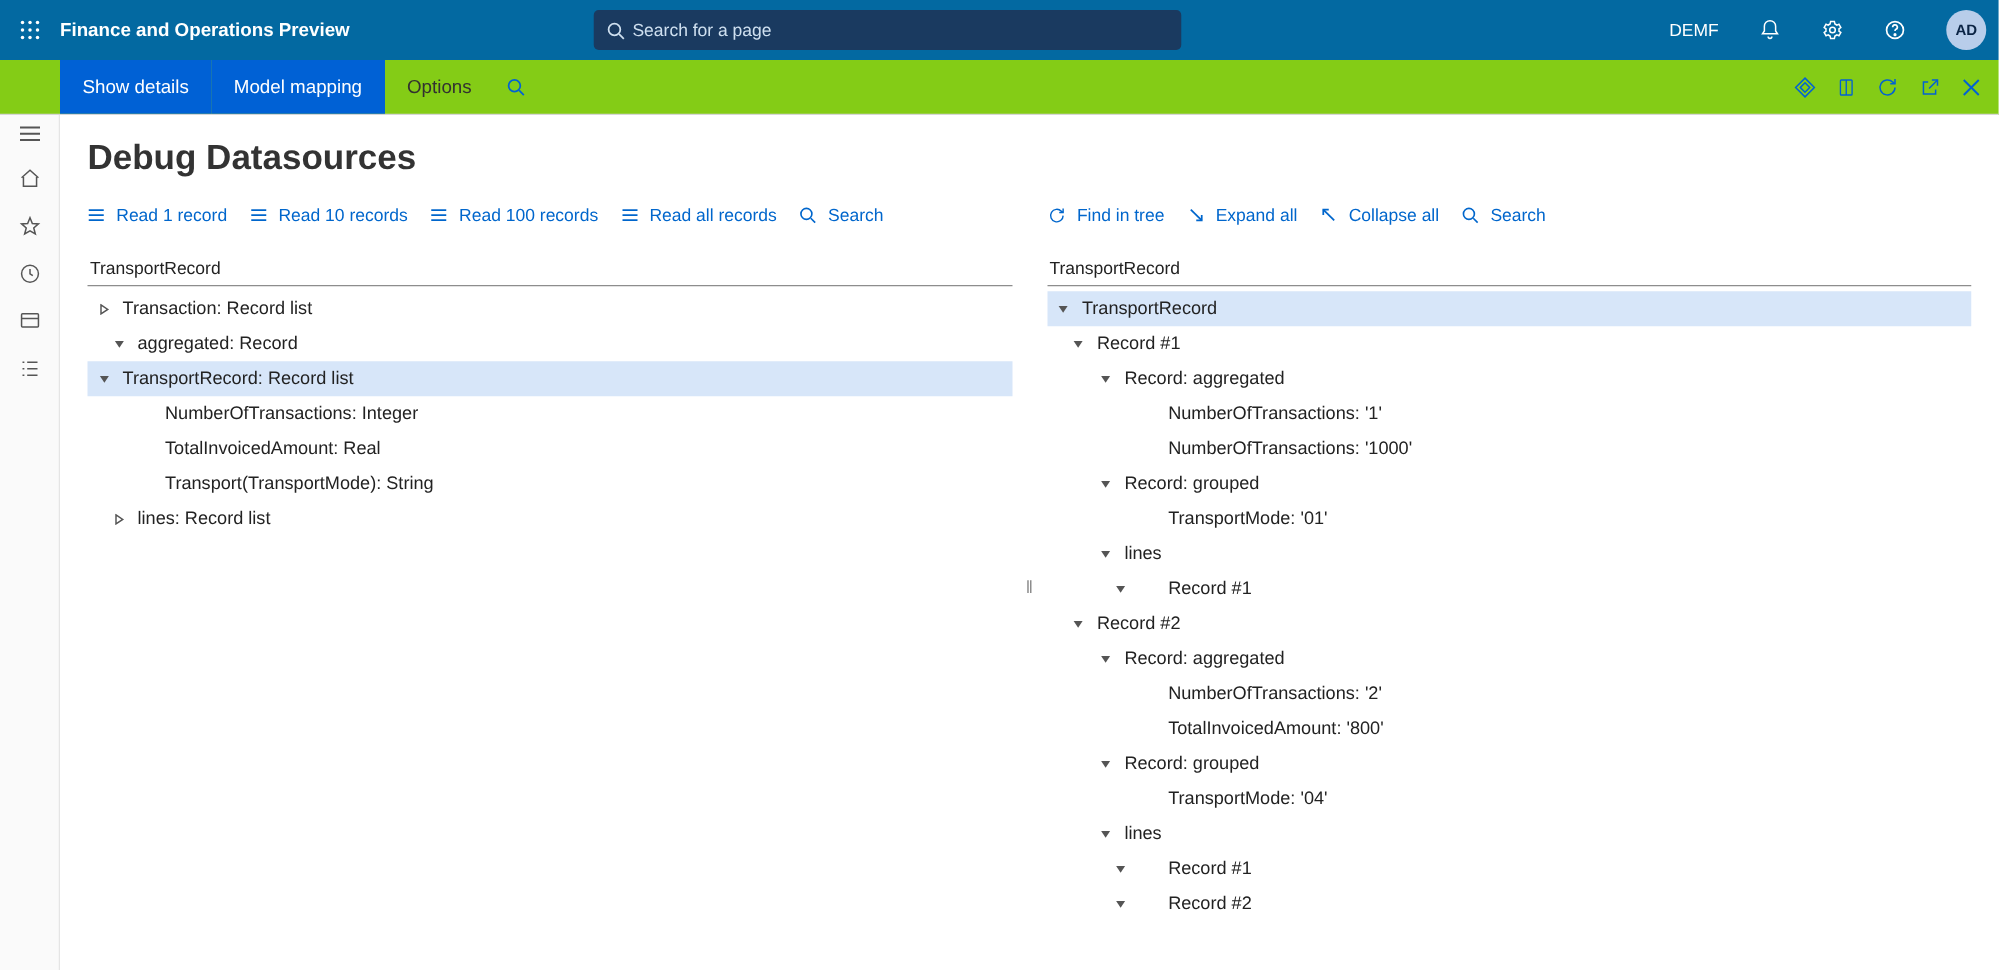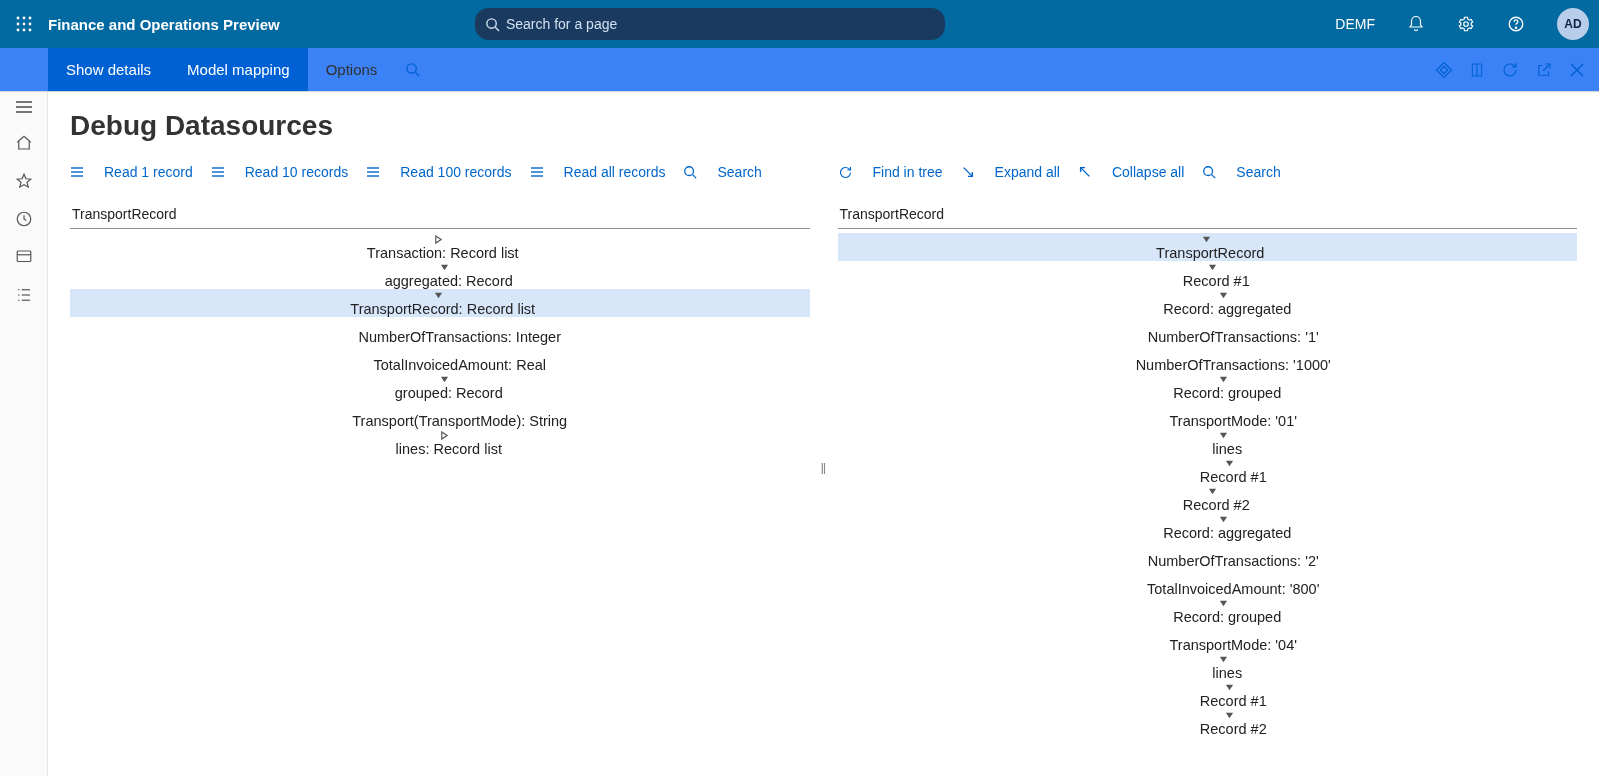--- a/index.html
+++ b/index.html
@@ -1,50 +1,50 @@
 <!DOCTYPE html>
 <html><head>
 <meta charset="utf-8">
 <style>
 * { box-sizing: border-box; margin: 0; padding: 0; font-family: "Segoe UI", Arial, sans-serif; }
 body { font-size: 14px; color: #333; background:#fff; overflow:hidden; }
 .topbar { height:48px; background:#0369a1; color:#fff; display:flex; align-items:center; padding:0 10px; }
 .topbar .waffle { width:28px; height:28px; display:flex; align-items:center; justify-content:center; margin-right:10px; cursor:pointer; }
 .topbar .title { font-size:15px; font-weight:600; flex:0 0 auto; }
-.topbar .search { margin-left:auto; margin-right:auto; width:470px; height:32px; background:#1a3a60; border-radius:14px; display:flex; align-items:center; padding:0 10px; color:#cfe0f0; }
+.topbar .search { margin-left:auto; margin-right:auto; width:470px; height:32px; background:#1a3a60; border-radius:4px; display:flex; align-items:center; padding:0 10px; color:#cfe0f0; }
 .topbar .search svg { margin-right:6px; }
 .topbar .right { margin-left:auto; display:flex; align-items:center; gap:32px; }
 .topbar .right .icon { cursor:pointer; display:flex; align-items:center;}
 .topbar .avatar { width:32px; height:32px; border-radius:50%; background:#b8cdea; color:#0a2344; display:flex; align-items:center; justify-content:center; font-weight:600; font-size:12px;}
-.actionbar { height:44px; background:#3b82f6; display:flex; align-items:stretch; border-bottom:1px solid #d6d6d6; padding-left:48px;}
+.actionbar { height:44px; background:#84cc16; display:flex; align-items:stretch; border-bottom:1px solid #d6d6d6; padding-left:48px;}
 .actionbar .tab { display:flex; align-items:center; padding:0 18px; font-size:15px; cursor:pointer;}
 .actionbar .tab.primary { background:#0061d5; color:#fff;}
 .actionbar .tab.normal { color:#323130;}
 .actionbar .iconbtn { display:flex; align-items:center; padding:0 10px; color:#0061d5; cursor:pointer;}
 .actionbar .spacer { flex:1; }
 .actionbar .righticons { display:flex; align-items:center; gap:16px; padding-right:14px; color:#0061d5;}
 .shell { display:flex; height:calc(100vh - 92px);}
 .leftnav { width:48px; background:#fafafa; border-right:1px solid #e5e5e5; display:flex; flex-direction:column; align-items:center; padding-top:8px; gap:20px; color:#555;}
 .leftnav .navitem { cursor:pointer;}
 .content { flex:1; padding:18px 22px; overflow:auto; position:relative;}
 h1.page-title { font-size:28px; font-weight:700; margin-bottom:22px;}
 .panes { display:flex; gap:28px;}
 .pane { flex:1; min-width:0;}
 .toolbar { display:flex; align-items:center; gap:18px; font-size:14px; margin-bottom:20px; color:#0066cc;}
-.toolbar .tb { display:flex; align-items:center; gap:20px; cursor:pointer; white-space:nowrap;}
+.toolbar .tb { display:flex; align-items:center; gap:9px; cursor:pointer; white-space:nowrap;}
 .toolbar .tb svg { flex-shrink:0;}
 .subheader { font-size:14px; padding:6px 2px; border-bottom:1px solid #8d8d8d; margin-bottom:4px; color:#222;}
 .tree { font-size:14.5px; color:#222;}
-.node { display:flex; align-items:center; height:28px; cursor:pointer;flex-direction:column;}
+.node { display:flex; align-items:center; height:28px; cursor:pointer;}
 .node .tw { width:14px; height:14px; display:flex; align-items:center; justify-content:center; margin-right:8px; color:#555; font-size:10px;}
 .node.selected { background:#d7e6f9;}
 .indent-0 { padding-left:6px;}
 .indent-1 { padding-left:18px;}
 .indent-2 { padding-left:40px;}
-.indent-3 { padding-left:52px;}
+.indent-3 { padding-left:52px;gap:23px;}
 .splitter-handle { position:absolute; left:50%; top:54%; transform:translateX(-50%); color:#888; font-size:14px; cursor:col-resize;}
 svg { display:block;}
 </style>
 </head>
 <body>
 
 <div class="topbar">
   <div class="waffle">
     <svg width="16" height="16" viewBox="0 0 16 16" fill="white">
         <circle cx="2" cy="2" r="1.4"></circle>
@@ -255,28 +255,20 @@
               <span>TransportRecord: Record list</span>
             </div>
             <div class="node indent-2">
               <span class="tw"></span>
               <span>NumberOfTransactions: Integer</span>
             </div>
             <div class="node indent-2">
               <span class="tw"></span>
               <span>TotalInvoicedAmount: Real</span>
             </div>
-            <div class="node indent-1">
-              <span class="tw">
-                <svg width="9" height="9" viewBox="0 0 10 10">
-                  <path d="M1 2 L9 2 L5 8 Z" fill="#555"></path>
-                </svg>
-              </span>
-              <span>grouped: Record</span>
-            </div>
             <div class="node indent-2">
               <span class="tw"></span>
               <span>Transport(TransportMode): String</span>
             </div>
             <div class="node indent-1">
               <span class="tw">
                 <svg width="9" height="9" viewBox="0 0 10 10">
                   <path d="M2 1 L8 5 L2 9 Z" fill="none" stroke="#555" stroke-width="1.3"></path>
                 </svg>
               </span>

